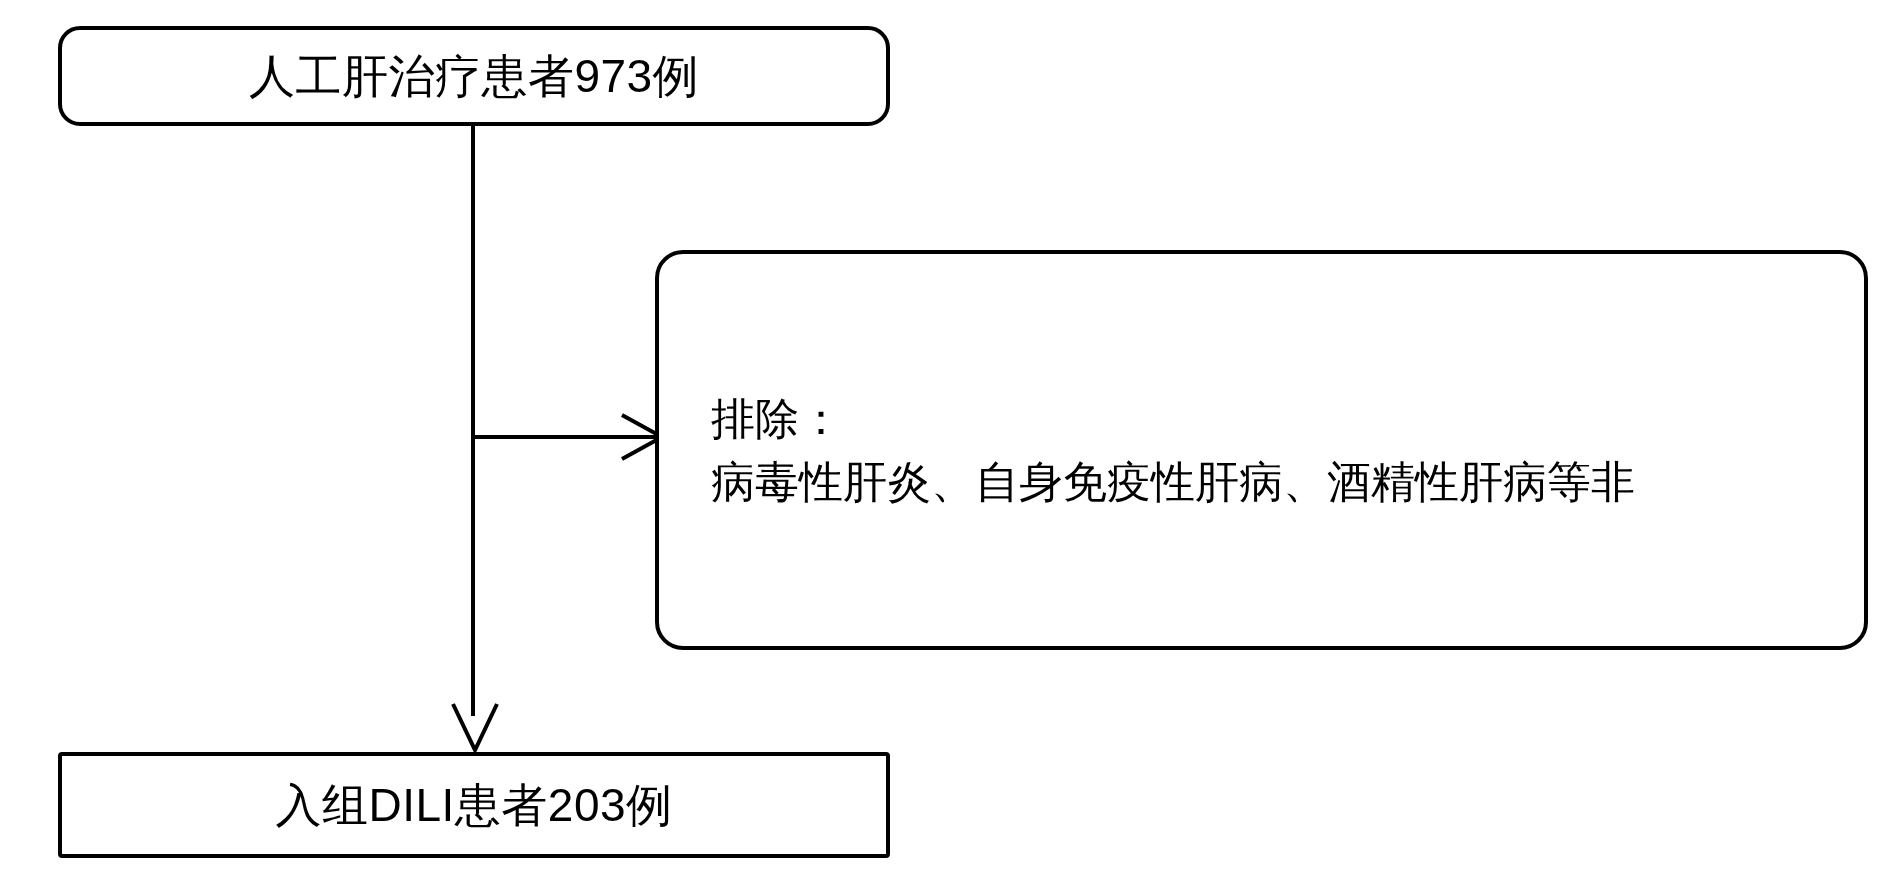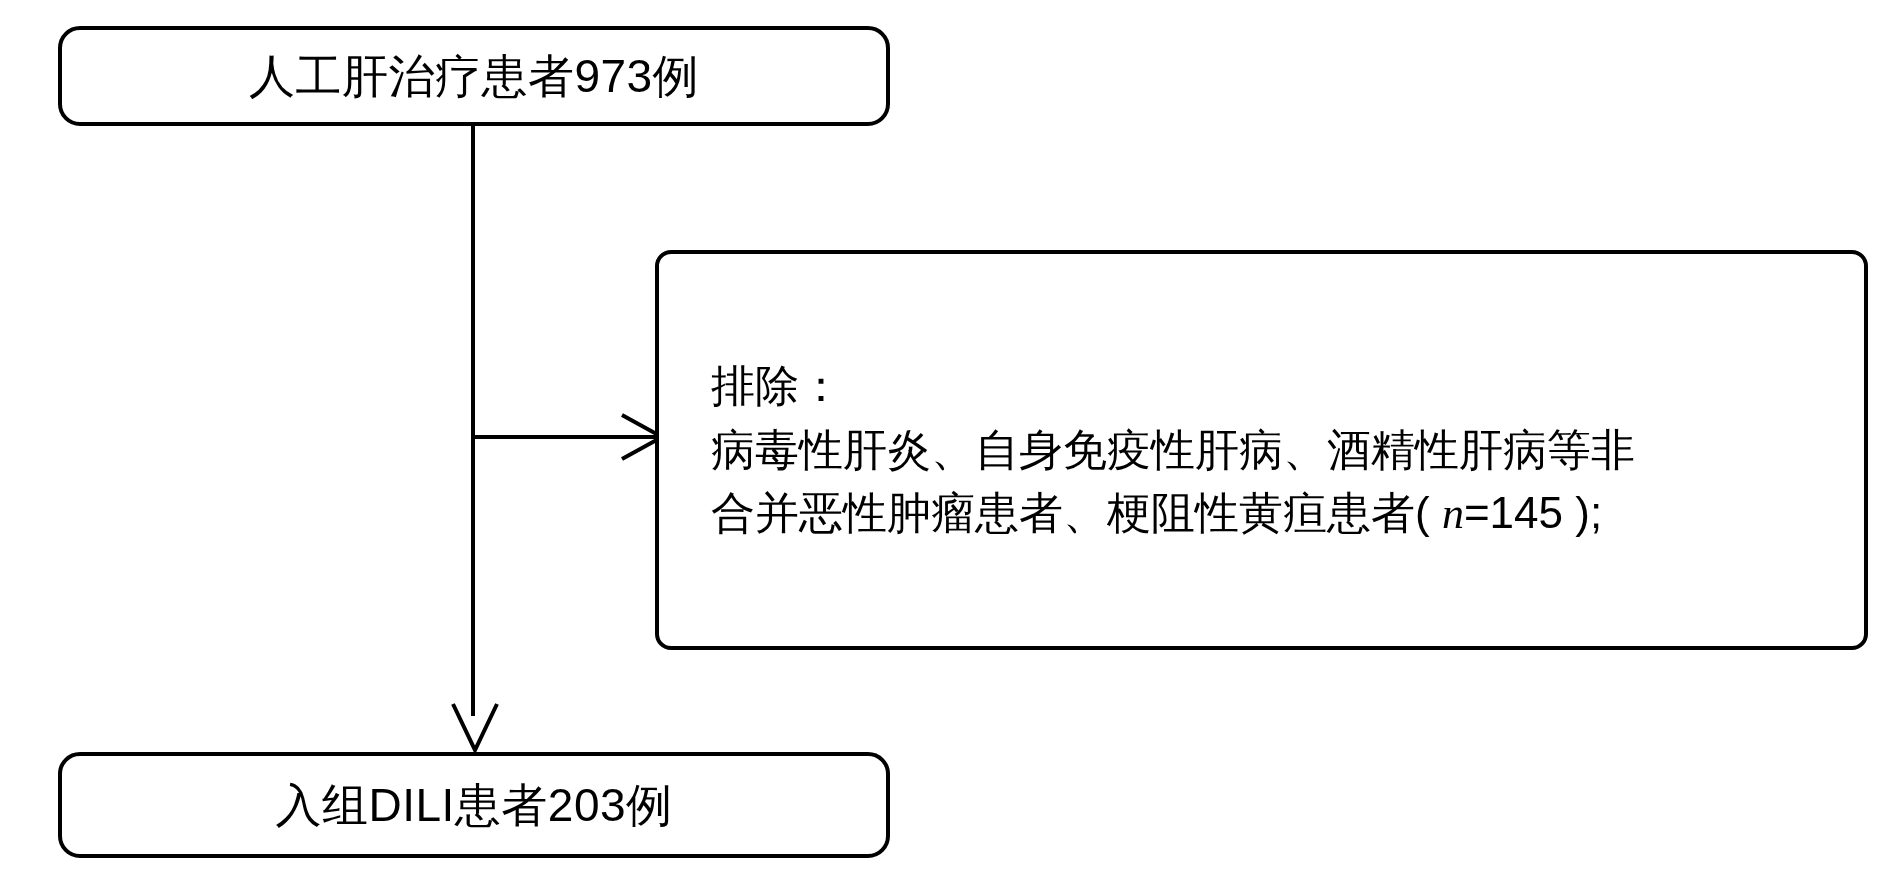--- a/index.html
+++ b/index.html
@@ -37,31 +37,31 @@
     border-radius: 22px;
     align-items: center;
     justify-content: center;
   }
 
   .box-enrolled {
     left: 58px;
     top: 752px;
     width: 832px;
     height: 106px;
-    border-radius: 22px;
+    border-radius: 4px;
     align-items: center;
     justify-content: center;
   }
 
   .box-excluded {
     left: 655px;
     top: 250px;
     width: 1213px;
     height: 400px;
-    border-radius: 16px;
+    border-radius: 28px;
     align-items: center;
     justify-content: flex-end;
     padding: 0 26px 0 52px;
   }
 
   .box-label {
     font-size: 46px;
     line-height: 1.15;
     letter-spacing: 0.5px;
     white-space: nowrap;
@@ -152,21 +152,20 @@
   <div class="arrowhead arrow-down">
     <svg width="52" height="56" viewBox="0 0 52 56" aria-hidden="true">
       <polyline points="4,4 26,50 48,4" fill="none" stroke="#000000" stroke-width="4"></polyline>
     </svg>
   </div>
 
   <div class="flow-box box-excluded">
     <div class="exclusion-list">
       <span class="exclusion-line">排除：</span>
       <span class="exclusion-line">病毒性肝炎、自身免疫性肝病、酒精性肝病等非</span>
-      <span class="exclusion-line">合并恶性肿瘤患者、梗阻性黄疸患者( <span class="stat">n</span>=145 );</span>
     </div>
   </div>
 
   <div class="flow-box box-enrolled">
     <span class="box-label">入组DILI患者203例</span>
   </div>
 
 </div>
 
 </body></html>

